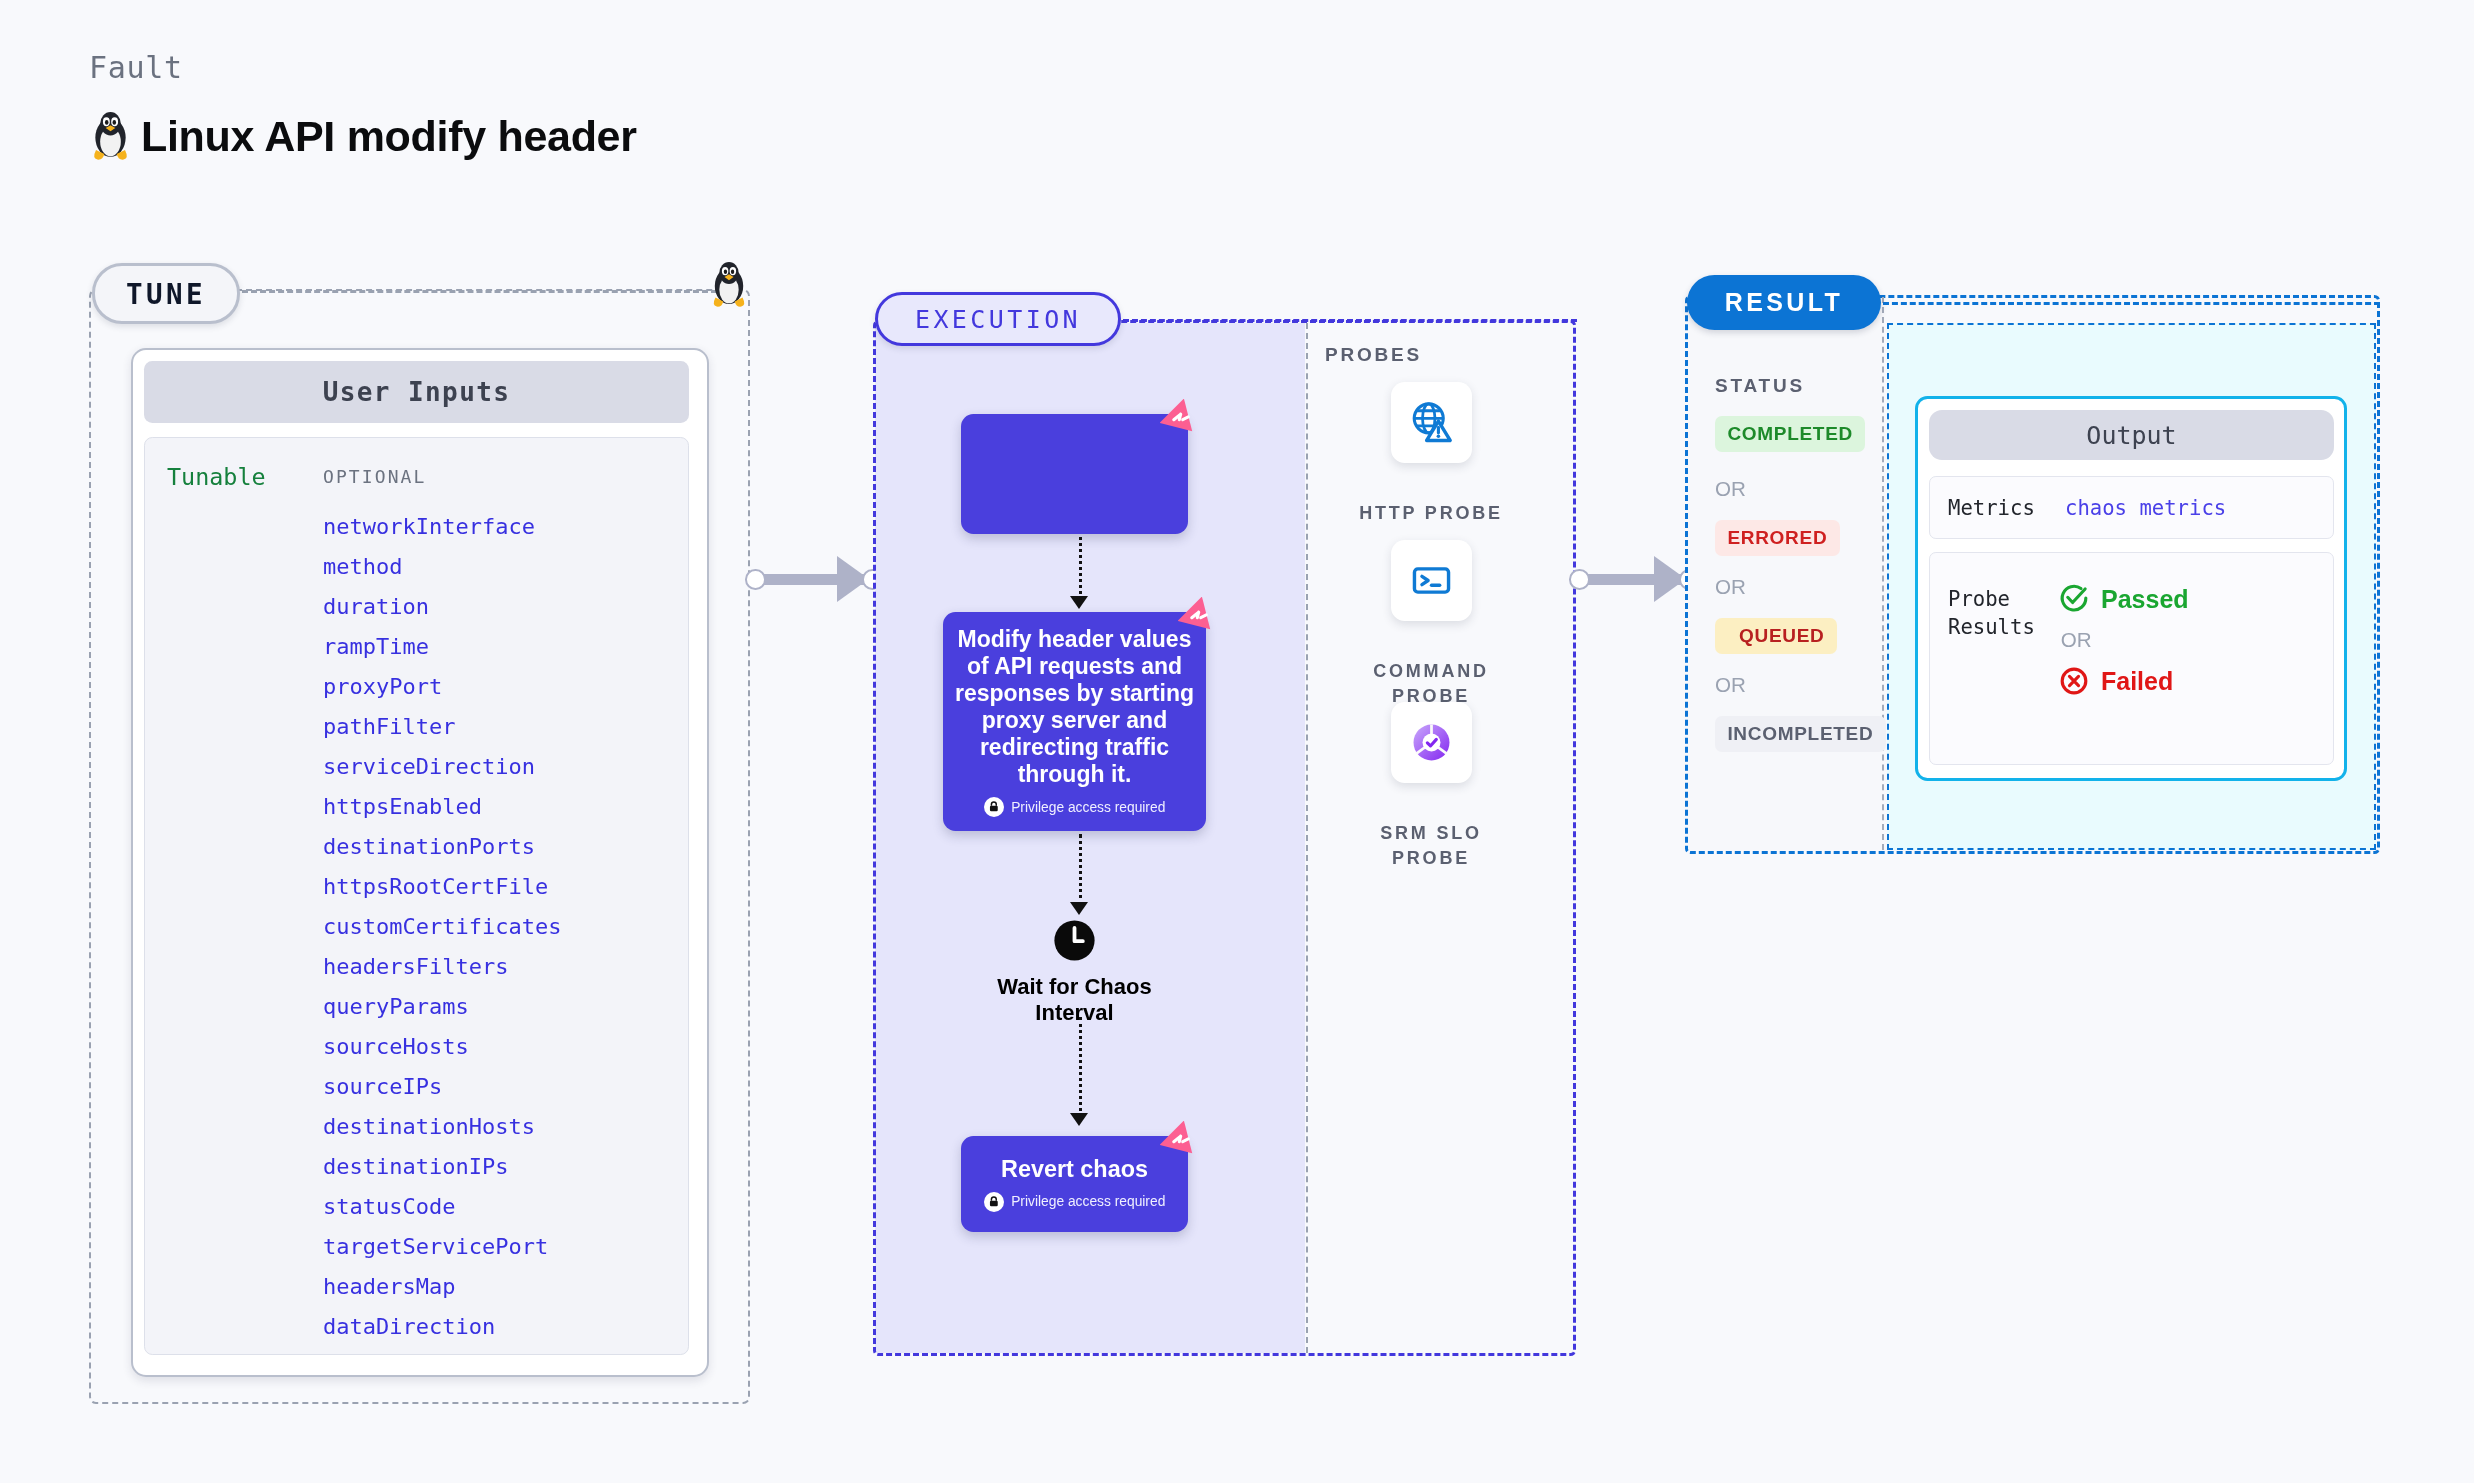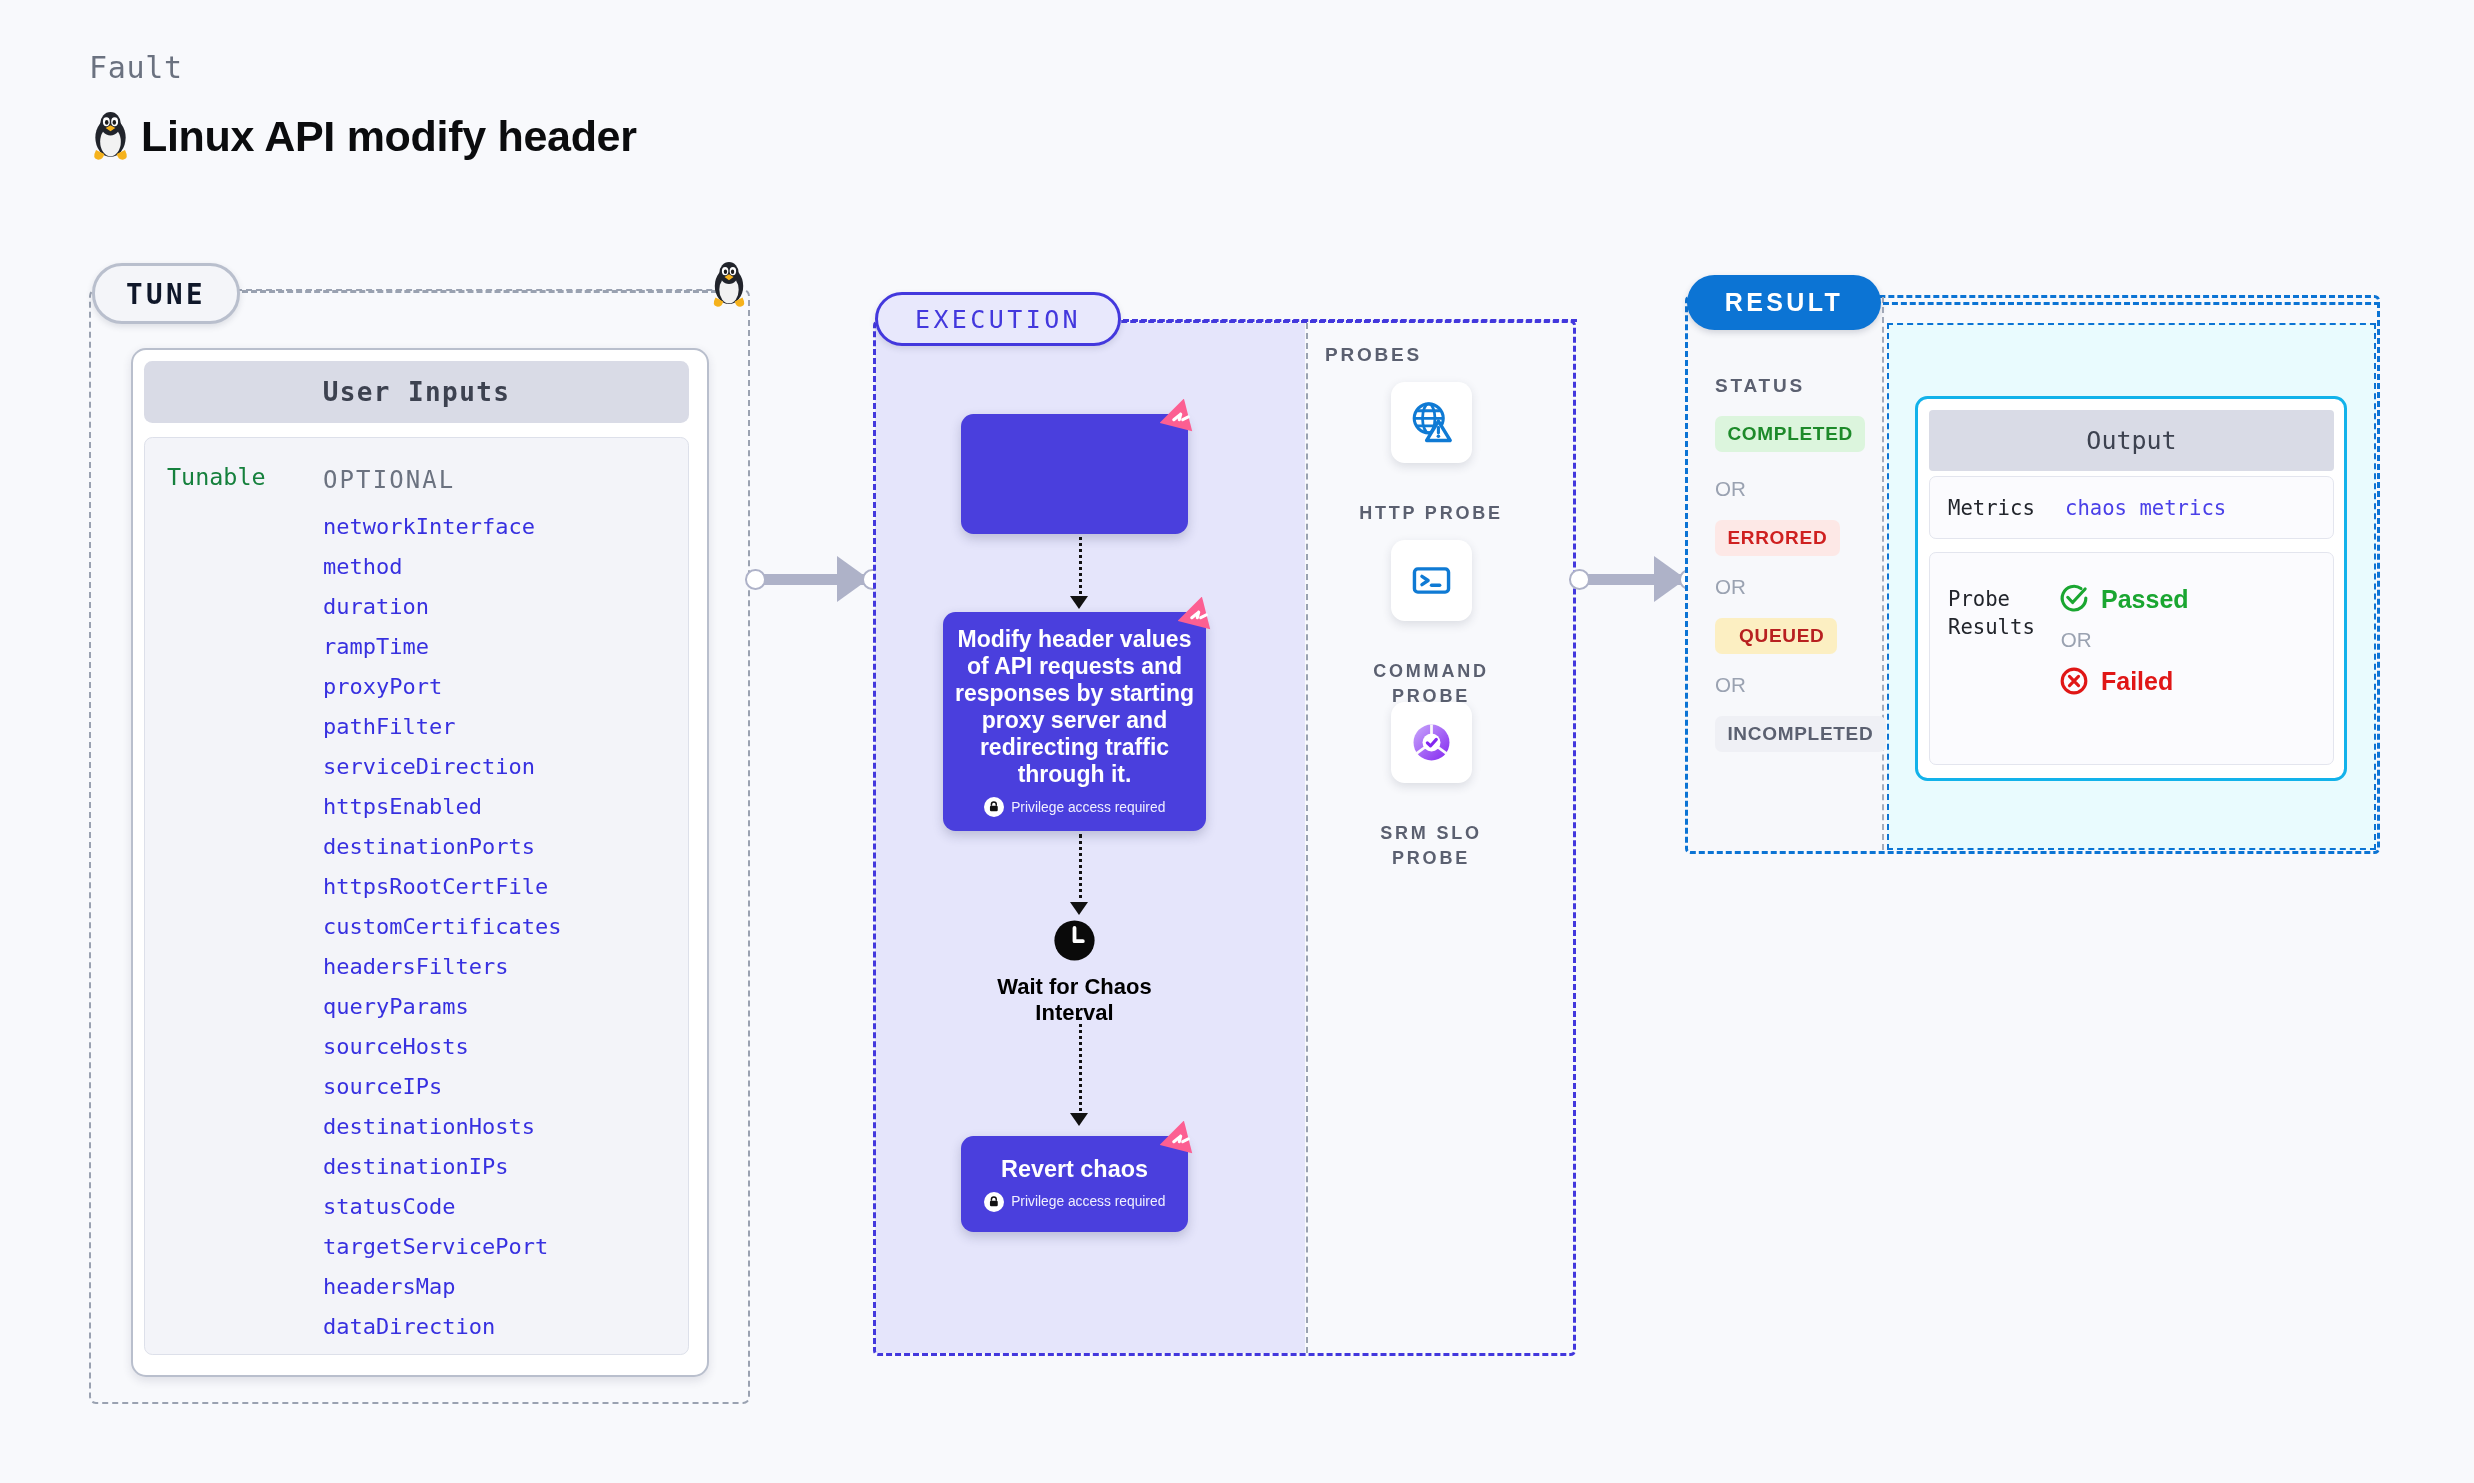--- a/index.html
+++ b/index.html
@@ -61,21 +61,21 @@
     box-sizing:border-box;
   }
   #tunable-label{
     position:absolute;left:22px;top:25px;
     font-family:"DejaVu Sans Mono","Liberation Mono",monospace;
     font-size:23.4px;color:#15803d;
   }
   #optional-label{
     position:absolute;left:178px;top:27.5px;
     font-family:"DejaVu Sans Mono","Liberation Mono",monospace;
-    font-size:24px;color:#6b7280;letter-spacing:2.1px;
+    font-size:18px;color:#6b7280;letter-spacing:2.1px;
   }
   #param-list{
     position:absolute;left:178px;top:69px;width:358px;
   }
   .param{
     font-family:"DejaVu Sans Mono","Liberation Mono",monospace;
     font-size:22px;color:#3730e0;line-height:40px;white-space:nowrap;
   }
 
   
@@ -219,22 +219,22 @@
   #sb-queued{top:618px;background:#fcefc2;color:#b82020;padding-left:24px;}
   #or3{top:673px;}
   #sb-incompleted{top:716px;background:#eff0f5;color:#5b6070;}
 
   #output-card{
     position:absolute;left:1915px;top:396px;width:432px;height:385px;
     background:#fff;border:3.4px solid #12b2ea;border-radius:12.4px;
     box-sizing:border-box;
   }
   #output-hdr{
-    position:absolute;left:11px;top:11px;width:405px;height:61px;
-    background:#d9dbe6;border-radius:4px;
+    position:absolute;left:11px;top:11px;width:405px;height:50px;
+    background:#d9dbe6;border-radius:13px;
     display:flex;align-items:center;justify-content:center;
     font-family:"DejaVu Sans Mono","Liberation Mono",monospace;
     font-size:25px;color:#3d4250;
   }
   #metrics-box{
     position:absolute;left:11px;top:77px;width:405px;height:63px;
     background:#fbfbfe;border:1.4px solid #e3e5ee;border-radius:6.9px;
     display:flex;align-items:center;box-sizing:border-box;
   }
   #metrics-label{

